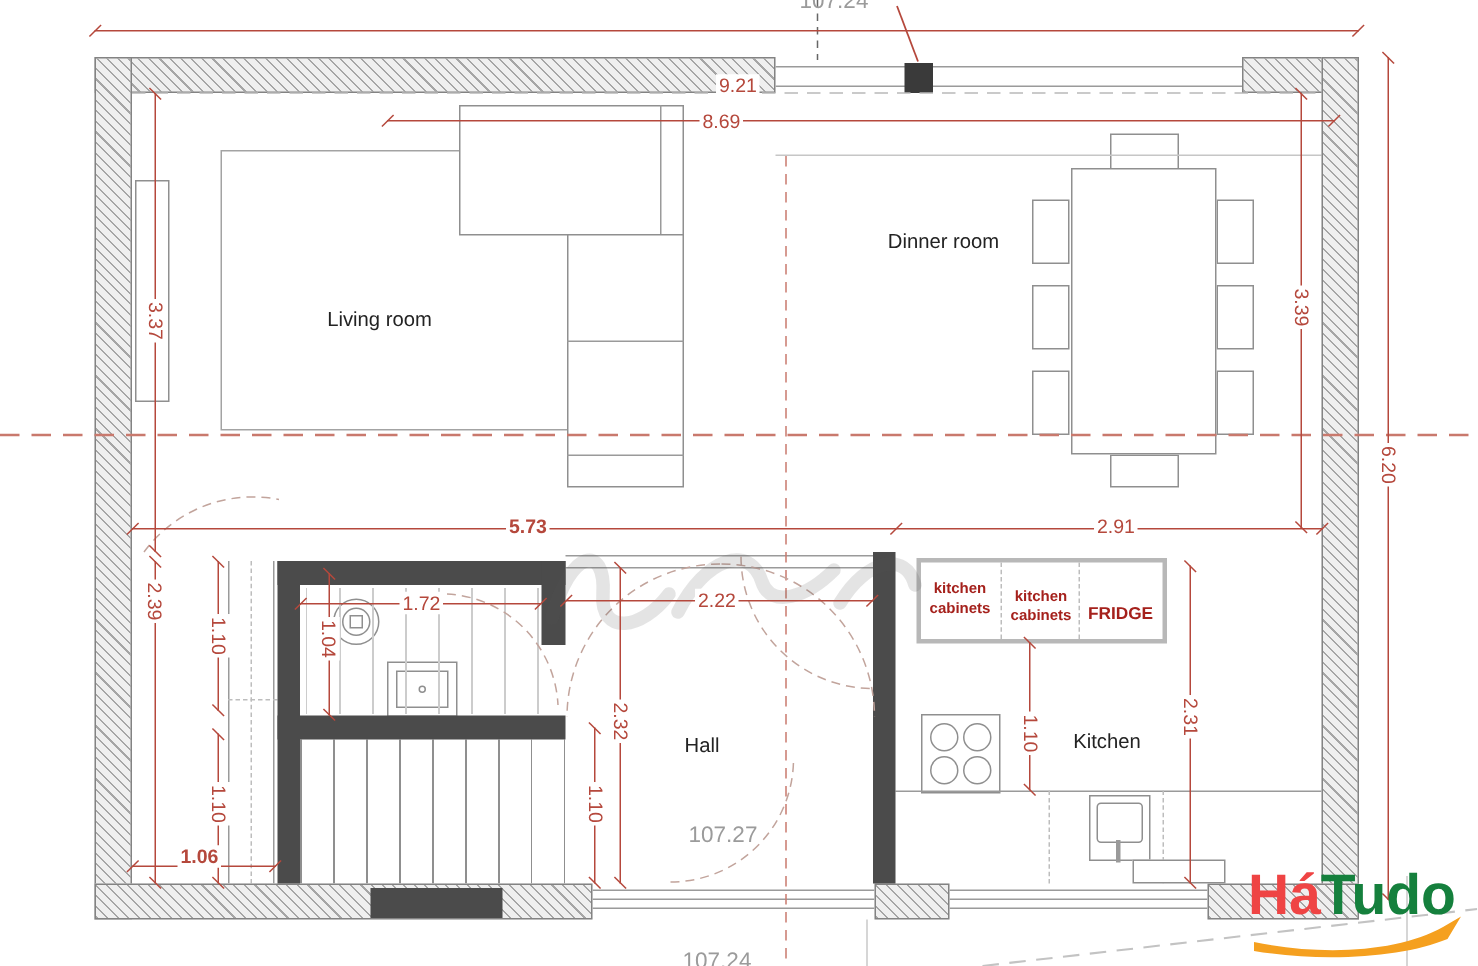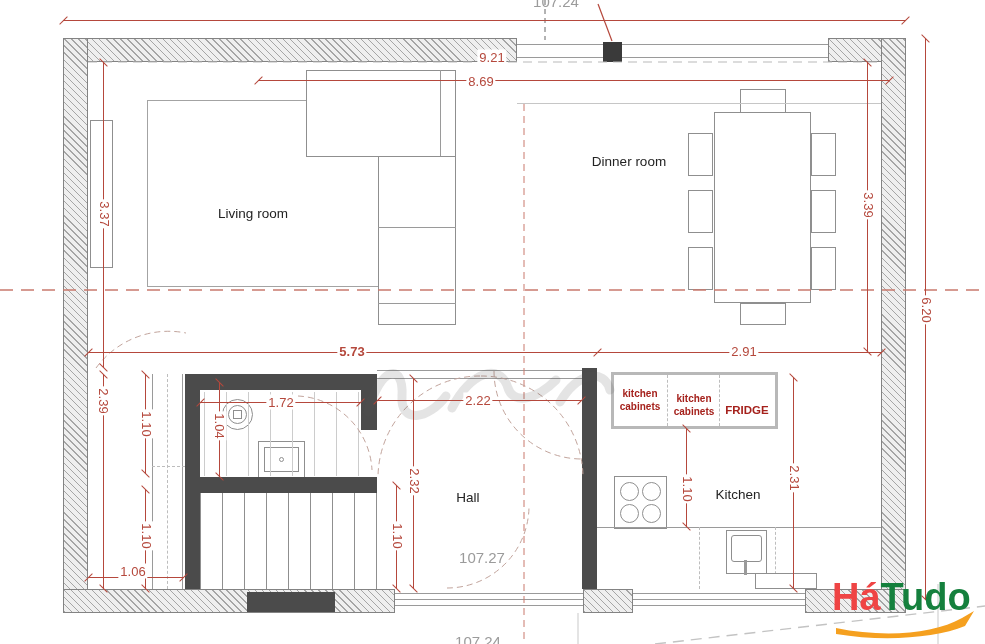--- a/index.html
+++ b/index.html
@@ -171,21 +171,21 @@
   <div class="dlab" style="left:492px;top:17px;margin-top:40px;">9.21</div>
   <div class="dlab" style="left:481px;top:81px;">8.69</div>
   <div class="dlab rot90" style="left:104px;top:214px;">3.37</div>
   <div class="dlab rot90" style="left:868px;top:205px;">3.39</div>
   <div class="dlab rot90" style="left:926px;top:310px;">6.20</div>
   <div class="dlab" style="left:352px;top:351px;font-weight:bold;">5.73</div>
   <div class="dlab" style="left:744px;top:351px;">2.91</div>
   <div class="dlab rot90" style="left:103px;top:401px;">2.39</div>
   <div class="dlab rot90" style="left:146px;top:424px;">1.10</div>
   <div class="dlab rot90" style="left:146px;top:536px;">1.10</div>
-  <div class="dlab" style="left:133px;top:571px;">1.06</div>
+  <div class="dlab" style="left:133px;top:571px;font-weight:bold;">1.06</div>
   <div class="dlab" style="left:281px;top:402px;">1.72</div>
   <div class="dlab rot90" style="left:219px;top:426px;">1.04</div>
   <div class="dlab" style="left:478px;top:400px;">2.22</div>
   <div class="dlab rot90" style="left:414px;top:481px;">2.32</div>
   <div class="dlab rot90" style="left:397px;top:536px;">1.10</div>
   <div class="dlab rot90" style="left:687px;top:489px;">1.10</div>
   <div class="dlab rot90" style="left:794px;top:478px;">2.31</div>
 
   <div class="lvl" style="left:556px;top:1px;">107.24</div>
   <div class="lvl" style="left:482px;top:557px;">107.27</div>

